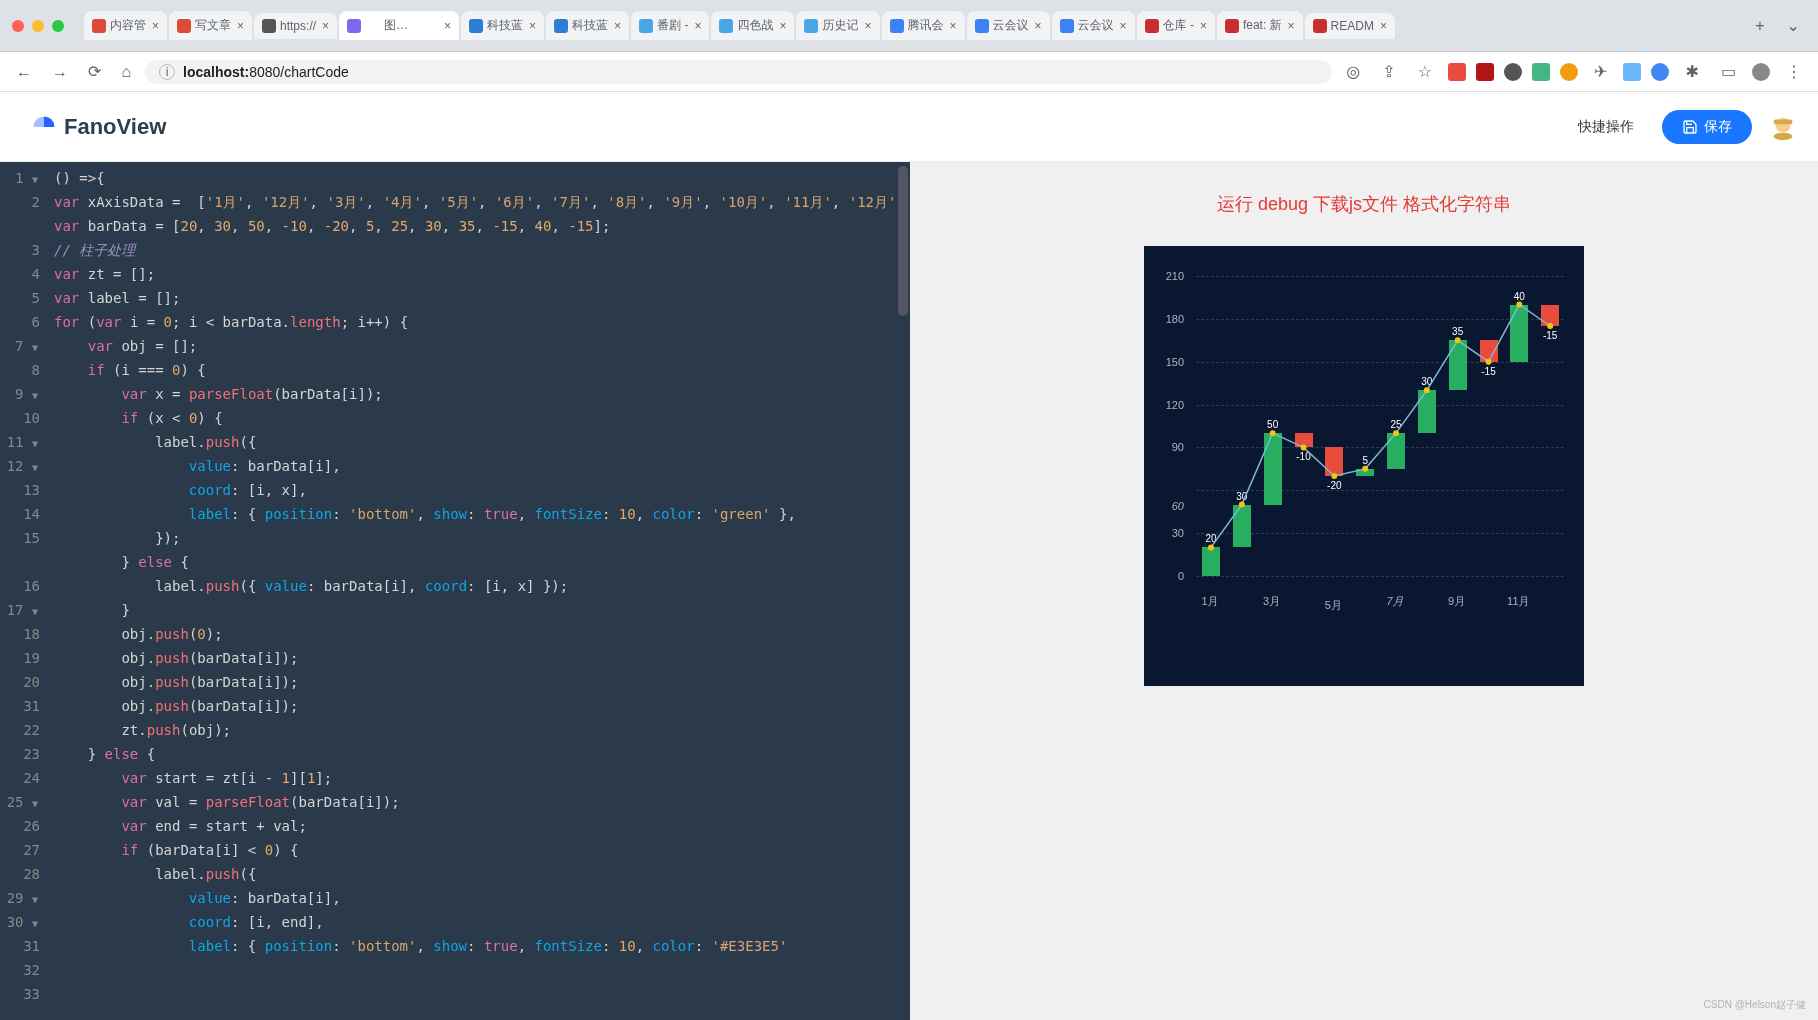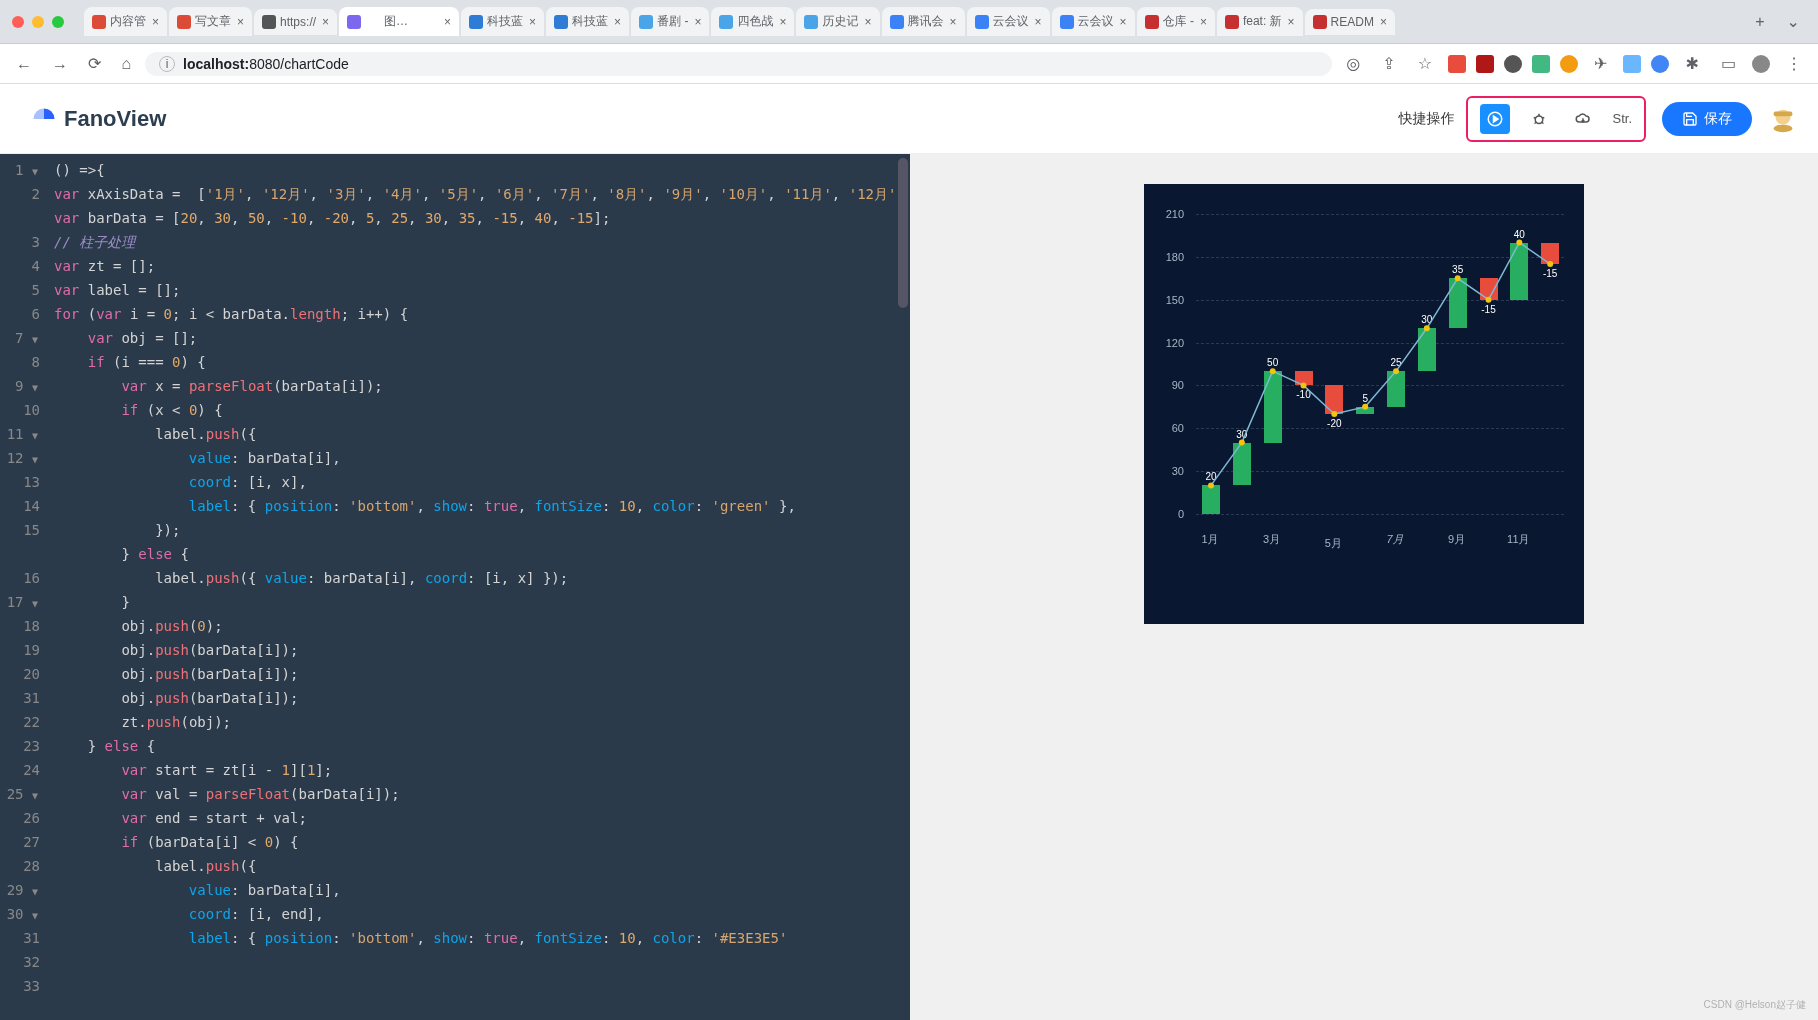--- a/index.html
+++ b/index.html
@@ -1,17 +1,17 @@
 <!DOCTYPE html>
 <html><head>
 <meta charset="utf-8">
 <style>
 * { margin: 0; padding: 0; box-sizing: border-box; }
 body { font-family: -apple-system, BlinkMacSystemFont, "Segoe UI", sans-serif; background: #fff; width: 1818px; height: 1020px; overflow: hidden; display: flex; flex-direction: column; }
-.window-controls { height: 44px; background: #dee1e6; display: flex; align-items: center; padding: 0 12px; gap: 8px; border-bottom: 1px solid #ccc; }
+.window-controls { height: 52px; background: #dee1e6; display: flex; align-items: center; padding: 0 12px; gap: 8px; border-bottom: 1px solid #ccc; }
 .traffic { display: flex; gap: 8px; margin-right: 12px; }
 .dot { width: 12px; height: 12px; border-radius: 50%; }
 .dot.r { background: #ff5f57; } .dot.y { background: #febc2e; } .dot.g { background: #28c840; }
 .tabs { display: flex; gap: 2px; flex: 1; align-items: center; }
 .tab { display: flex; align-items: center; gap: 4px; background: #f1f3f4; border-radius: 8px 8px 0 0; padding: 6px 8px; font-size: 12px; color: #5f6368; max-width: 120px; white-space:nowrap; overflow:hidden; }
 .tab.active { background: #fff; gap: 23px; }
 .tab .favicon { width: 14px; height: 14px; border-radius: 3px; flex-shrink:0; }
 .tab .x { font-size: 12px; color: #666; margin-left:2px; }
 .newtab { color:#5f6368; font-size:16px; padding:0 8px; }
 .toolbar { height: 40px; background: #fff; display: flex; align-items: center; padding: 0 10px; gap: 8px; border-bottom: 1px solid #ddd; }
@@ -182,45 +182,20 @@
 <div class="app-header">
   <div class="logo">
     <svg viewBox="0 0 32 32">
         <path d="M16 4 A12 12 0 0 1 28 16 L16 16 Z" fill="#2962ff"></path>
         <path d="M16 4 A12 12 0 0 0 4 16 L16 16 Z" fill="#2962ff" opacity=".4"></path>
       </svg>
     <span>FanoView</span>
   </div>
   <div class="spacer"></div>
   <span class="quick-ops">快捷操作</span>
-  <div class="tool-group">
-    <div class="tool-btn play">
-      <svg viewBox="0 0 24 24" fill="none" stroke="white" stroke-width="2">
-          <circle cx="12" cy="12" r="9"></circle>
-          <path d="M10 8l6 4-6 4z" fill="white"></path>
-        </svg>
-    </div>
-    <div class="tool-btn">
-      <svg viewBox="0 0 24 24" fill="none" stroke="#555" stroke-width="2">
-          <circle cx="12" cy="13" r="5"></circle>
-          <line x1="12" y1="5" x2="12" y2="8"></line>
-          <line x1="5" y1="10" x2="8" y2="11"></line>
-          <line x1="19" y1="10" x2="16" y2="11"></line>
-          <line x1="6" y1="18" x2="9" y2="16"></line>
-          <line x1="18" y1="18" x2="15" y2="16"></line>
-        </svg>
-    </div>
-    <div class="tool-btn">
-      <svg viewBox="0 0 24 24" fill="none" stroke="#555" stroke-width="2">
-          <path d="M7 16a4 4 0 010-8 5 5 0 019 0 4 4 0 010 8H7z"></path>
-          <path d="M12 11v5m-2-2l2 2 2-2"></path>
-        </svg>
-    </div>
-    <span class="str-btn">Str.</span>
-  </div>
   <div class="save-btn">
     <svg width="16" height="16" viewBox="0 0 24 24" fill="none" stroke="white" stroke-width="2">
         <path d="M19 21H5a2 2 0 01-2-2V5a2 2 0 012-2h11l5 5v11a2 2 0 01-2 2z"></path>
         <polyline points="17 21 17 13 7 13 7 21"></polyline>
         <polyline points="7 3 7 8 15 8"></polyline>
       </svg>
     <span>保存</span>
   </div>
   <div class="avatar">
     <svg viewBox="0 0 32 32">
@@ -267,28 +242,29 @@
         <div class="ln">29 <span class="fold">▼</span></div>
         <div class="ln">30 <span class="fold">▼</span></div>
         <div class="ln">31</div>
         <div class="ln">32</div>
         <div class="ln">33</div>
       </div>
     <div class="code-lines" id="codelines"><div class="ln" style="white-space: pre-wrap;">() =&gt;{</div><div class="ln" style="white-space: pre-wrap;"><span class="kw">var</span> xAxisData =  [<span class="str">'1月'</span>, <span class="str">'12月'</span>, <span class="str">'3月'</span>, <span class="str">'4月'</span>, <span class="str">'5月'</span>, <span class="str">'6月'</span>, <span class="str">'7月'</span>, <span class="str">'8月'</span>, <span class="str">'9月'</span>, <span class="str">'10月'</span>, <span class="str">'11月'</span>, <span class="str">'12月'</span>]</div><div class="ln" style="white-space: pre-wrap;"><span class="kw">var</span> barData = [<span class="num">20</span>, <span class="num">30</span>, <span class="num">50</span>, <span class="num">-10</span>, <span class="num">-20</span>, <span class="num">5</span>, <span class="num">25</span>, <span class="num">30</span>, <span class="num">35</span>, <span class="num">-15</span>, <span class="num">40</span>, <span class="num">-15</span>];</div><div class="ln" style="white-space: pre-wrap;"><span class="comment">// 柱子处理</span></div><div class="ln" style="white-space: pre-wrap;"><span class="kw">var</span> zt = [];</div><div class="ln" style="white-space: pre-wrap;"><span class="kw">var</span> label = [];</div><div class="ln" style="white-space: pre-wrap;"><span class="kw">for</span> (<span class="kw">var</span> i = <span class="num">0</span>; i &lt; barData.<span class="fn">length</span>; i++) {</div><div class="ln" style="white-space: pre-wrap;">    <span class="kw">var</span> obj = [];</div><div class="ln" style="white-space: pre-wrap;">    <span class="kw">if</span> (i === <span class="num">0</span>) {</div><div class="ln" style="white-space: pre-wrap;">        <span class="kw">var</span> x = <span class="fn">parseFloat</span>(barData[i]);</div><div class="ln" style="white-space: pre-wrap;">        <span class="kw">if</span> (x &lt; <span class="num">0</span>) {</div><div class="ln" style="white-space: pre-wrap;">            label.<span class="fn">push</span>({</div><div class="ln" style="white-space: pre-wrap;">                <span class="prop">value</span>: barData[i],</div><div class="ln" style="white-space: pre-wrap;">                <span class="prop">coord</span>: [i, x],</div><div class="ln" style="white-space: pre-wrap;">                <span class="prop">label</span>: { <span class="prop">position</span>: <span class="str">'bottom'</span>, <span class="prop">show</span>: <span class="kw">true</span>, <span class="prop">fontSize</span>: <span class="num">10</span>, <span class="prop">color</span>: <span class="str">'green'</span> },</div><div class="ln" style="white-space: pre-wrap;">            });</div><div class="ln" style="white-space: pre-wrap;">        } <span class="kw">else</span> {</div><div class="ln" style="white-space: pre-wrap;">            label.<span class="fn">push</span>({ <span class="prop">value</span>: barData[i], <span class="prop">coord</span>: [i, x] });</div><div class="ln" style="white-space: pre-wrap;">        }</div><div class="ln" style="white-space: pre-wrap;">        obj.<span class="fn">push</span>(<span class="num">0</span>);</div><div class="ln" style="white-space: pre-wrap;">        obj.<span class="fn">push</span>(barData[i]);</div><div class="ln" style="white-space: pre-wrap;">        obj.<span class="fn">push</span>(barData[i]);</div><div class="ln" style="white-space: pre-wrap;">        obj.<span class="fn">push</span>(barData[i]);</div><div class="ln" style="white-space: pre-wrap;">        zt.<span class="fn">push</span>(obj);</div><div class="ln" style="white-space: pre-wrap;">    } <span class="kw">else</span> {</div><div class="ln" style="white-space: pre-wrap;">        <span class="kw">var</span> start = zt[i - <span class="num">1</span>][<span class="num">1</span>];</div><div class="ln" style="white-space: pre-wrap;">        <span class="kw">var</span> val = <span class="fn">parseFloat</span>(barData[i]);</div><div class="ln" style="white-space: pre-wrap;">        <span class="kw">var</span> end = start + val;</div><div class="ln" style="white-space: pre-wrap;">        <span class="kw">if</span> (barData[i] &lt; <span class="num">0</span>) {</div><div class="ln" style="white-space: pre-wrap;">            label.<span class="fn">push</span>({</div><div class="ln" style="white-space: pre-wrap;">                <span class="prop">value</span>: barData[i],</div><div class="ln" style="white-space: pre-wrap;">                <span class="prop">coord</span>: [i, end],</div><div class="ln" style="white-space: pre-wrap;">                <span class="prop">label</span>: { <span class="prop">position</span>: <span class="str">'bottom'</span>, <span class="prop">show</span>: <span class="kw">true</span>, <span class="prop">fontSize</span>: <span class="num">10</span>, <span class="prop">color</span>: <span class="str">'#E3E3E5'</span></div></div>
     <div class="scroll-thumb"></div>
   </div>
   <div class="preview-pane">
+    <div class="annotation">运行 debug 下载js文件 格式化字符串</div>
     <div class="chart-box">
       <div class="chart-area" id="chart">
           <div class="gridline" style="top: 300px;"></div>
           <div class="y-tick" style="top: 300px; right: 380px;">0</div>
           <div class="gridline" style="top: 257.143px;"></div>
           <div class="y-tick" style="top: 257.143px; right: 380px;">30</div>
           <div class="gridline" style="top: 214.286px;"></div>
-          <div class="y-tick" style="top: 214px; right: 380px;">60</div>
+          <div class="y-tick" style="top: 230px; right: 380px; font-style: italic;">60</div>
           <div class="gridline" style="top: 171.429px;"></div>
           <div class="y-tick" style="top: 171.429px; right: 380px;">90</div>
           <div class="gridline" style="top: 128.571px;"></div>
           <div class="y-tick" style="top: 128.571px; right: 380px;">120</div>
           <div class="gridline" style="top: 85.7143px;"></div>
           <div class="y-tick" style="top: 85.7143px; right: 380px;">150</div>
           <div class="gridline" style="top: 42.8571px;"></div>
           <div class="y-tick" style="top: 42.8571px; right: 380px;">180</div>
           <div class="gridline" style="top: 0px;"></div>
           <div class="y-tick" style="top: 0px; right: 380px;">210</div>

